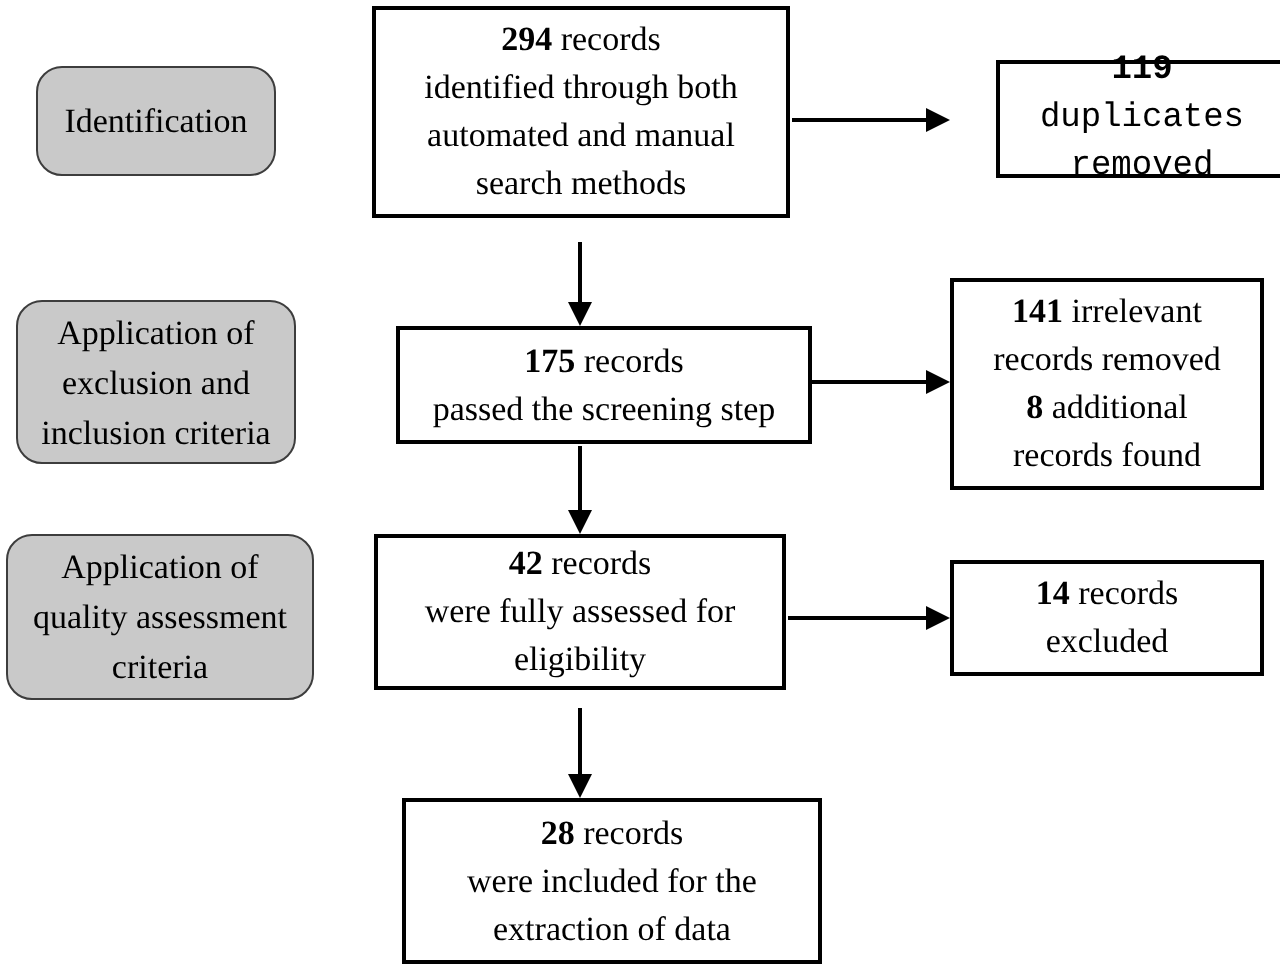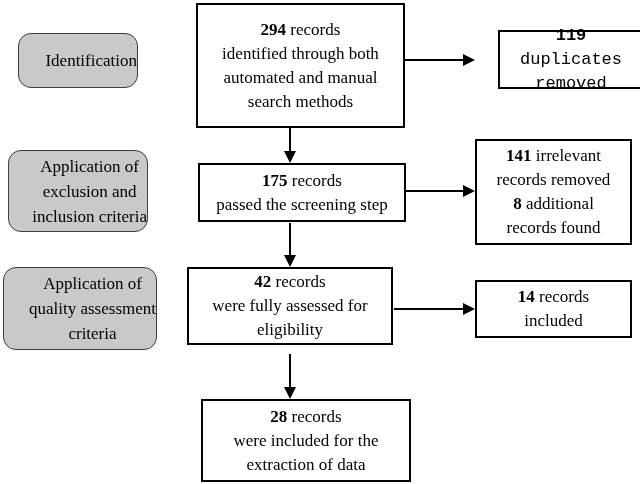--- a/index.html
+++ b/index.html
@@ -30,21 +30,21 @@
     fill: var(--arrow, #000000);
   }
   .stage {
     position: absolute;
     box-sizing: border-box;
     background: var(--stage-fill, #c9c9c9);
     border: 1px solid var(--stage-border, #3d3d3d);
     border-radius: 13px;
     display: flex;
     align-items: center;
-    justify-content: flex-end;
+    justify-content: center;
     text-align: center;
     font-size: 17px;
     line-height: 25px;
   }
   .box {
     position: absolute;
     box-sizing: border-box;
     background: var(--box-fill, #ffffff);
     border: 2px solid var(--box-border, #000000);
     display: flex;
@@ -102,21 +102,21 @@
 exclusion and
 inclusion criteria</div>
   </div>
 
   <div class="stage" style="left:3px; top:267px; width:154px; height:83px;">
     <div class="lines">Application of
 quality assessment
 criteria</div>
   </div>
 
-  <div class="box" style="left:196px; top:3px; width:209px; height:125px;">
+  <div class="box" style="left:186px; top:3px; width:209px; height:106px;">
     <div>
       <div><span class="b">294</span><span> records</span></div>
       <div class="lines">identified through both
 automated and manual
 search methods</div>
     </div>
   </div>
 
   <div class="box" style="left:187px; top:163px; width:208px; height:59px;margin-left:11px;">
     <div>
@@ -153,17 +153,17 @@
       <div><span class="b">141</span><span> irrelevant</span></div>
       <div class="lines">records removed</div>
       <div><span class="b">8</span><span> additional</span></div>
       <div class="lines">records found</div>
     </div>
   </div>
 
   <div class="box" style="left:475px; top:280px; width:157px; height:58px;">
     <div>
       <div><span class="b">14</span><span> records</span></div>
-      <div class="lines">included</div>
+      <div class="lines">excluded</div>
     </div>
   </div>
 
 </div>
 
 </body></html>

